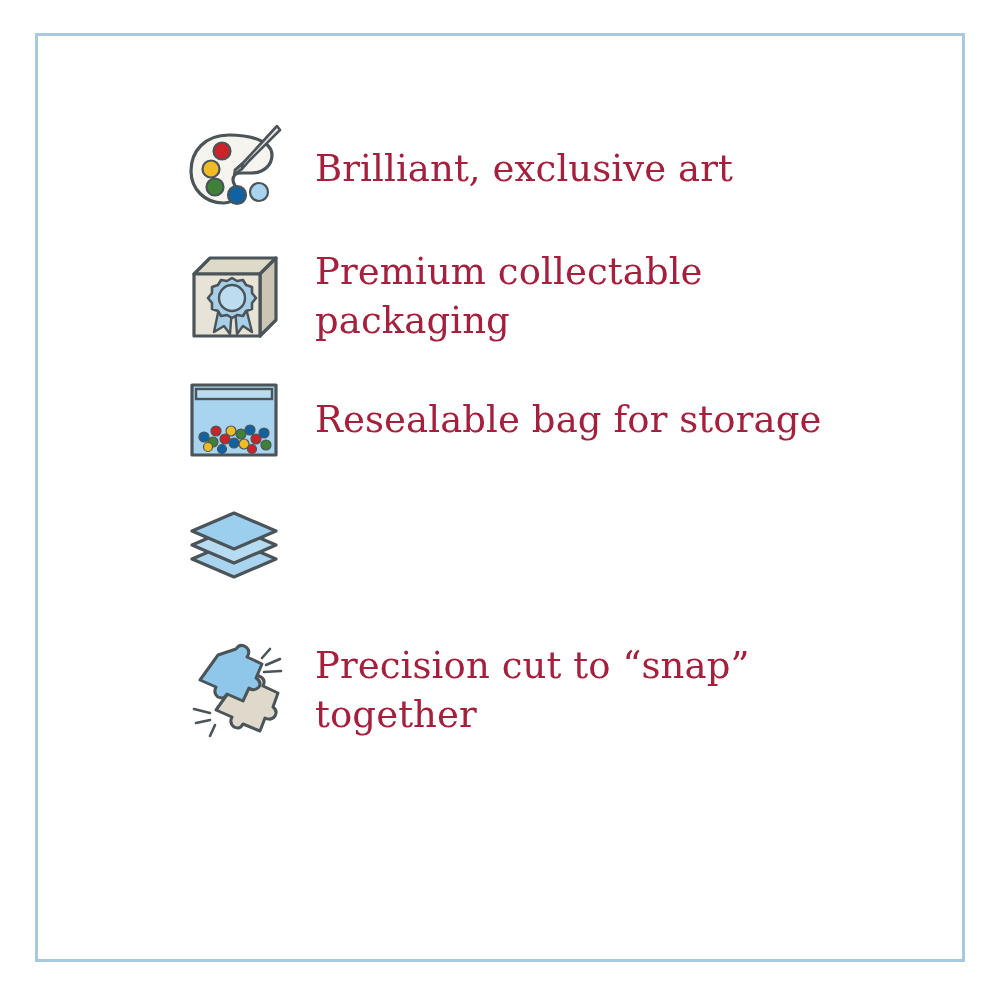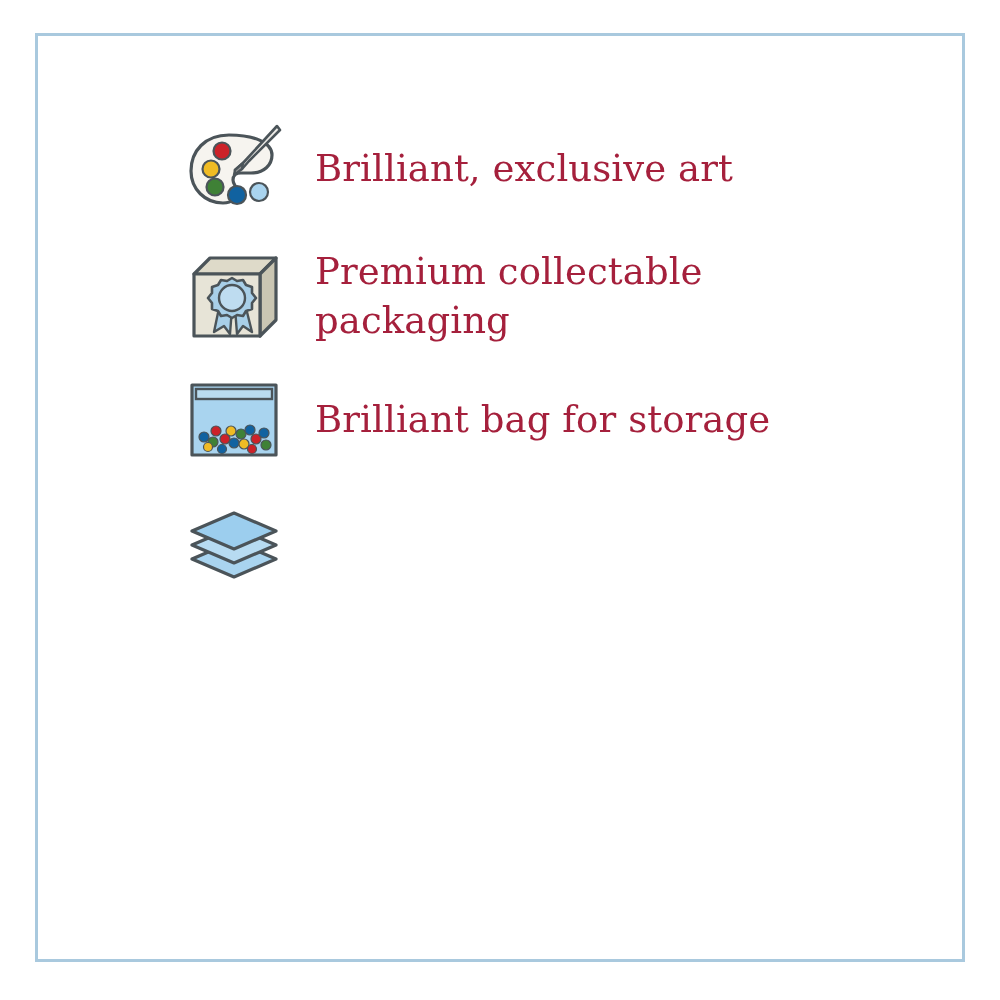--- a/index.html
+++ b/index.html
@@ -144,31 +144,55 @@
             <circle cx="64" cy="49" r="5" fill="#1162a0"></circle>
             <circle cx="70" cy="58" r="5" fill="#cc2229"></circle>
             <circle cx="78" cy="52" r="5" fill="#1162a0"></circle>
             <circle cx="80" cy="64" r="5" fill="#3f8136"></circle>
             <circle cx="22" cy="66" r="4.5" fill="#f0bb24"></circle>
             <circle cx="36" cy="68" r="4.5" fill="#1162a0"></circle>
             <circle cx="66" cy="68" r="4.5" fill="#cc2229"></circle>
           </g>
         </svg>
       </div>
-      <div class="feature-text">Brilliant bag for storage</div>
+      <div class="feature-text">Resealable bag for storage</div>
     </div>
 
     <div class="feature-row r5">
       <div class="icon-cell">
         <svg width="100" height="82" viewBox="0 0 100 82">
 
           <path d="M50 36 L92 54 L50 72 L8 54 Z" fill="#a9d4ef" stroke="#4b5459" stroke-width="3.2" stroke-linejoin="round"></path>
 
           <path d="M50 22 L92 40 L50 58 L8 40 Z" fill="#b7dbf1" stroke="#4b5459" stroke-width="3.2" stroke-linejoin="round"></path>
 
           <path d="M50 8 L92 26 L50 44 L8 26 Z" fill="#9cceee" stroke="#4b5459" stroke-width="3.2" stroke-linejoin="round"></path>
         </svg>
       </div>
     </div>
 
+    <div class="feature-row r6">
+      <div class="icon-cell">
+        <svg width="104" height="100" viewBox="0 0 104 100">
+
+          <path d="M52 44 L70 38 Q74 33 79 36 Q84 39 81 45 L96 52 L91 66 Q96 70 93 75 Q89 80 83 77 L78 90 L61 83 Q58 89 52 86 Q47 82 50 76 L34 69 Z" fill="#ded9ca" stroke="#4b5459" stroke-width="3" stroke-linejoin="round"></path>
+
+          <path d="M36 14 L54 8 Q58 2 64 6 Q69 10 65 16 L80 23 L74 37 Q80 41 77 46 Q72 51 67 47 L61 60 L45 53 Q42 59 36 56 Q31 52 34 46 L18 39 Z" fill="#8ec7ea" stroke="#4b5459" stroke-width="3" stroke-linejoin="round"></path>
+
+          <g stroke="#4b5459" stroke-width="2.6" stroke-linecap="round">
+            <line x1="84" y1="24" x2="98" y2="18"></line>
+            <line x1="82" y1="31" x2="99" y2="30"></line>
+            <line x1="80" y1="17" x2="88" y2="8"></line>
+          </g>
+
+          <g stroke="#4b5459" stroke-width="2.6" stroke-linecap="round">
+            <line x1="28" y1="72" x2="12" y2="68"></line>
+            <line x1="28" y1="79" x2="14" y2="82"></line>
+            <line x1="33" y1="84" x2="28" y2="95"></line>
+          </g>
+        </svg>
+      </div>
+      <div class="feature-text">Precision cut to “snap”
+together</div>
+    </div>
 
   </div>
 </div>
 
 </body></html>

